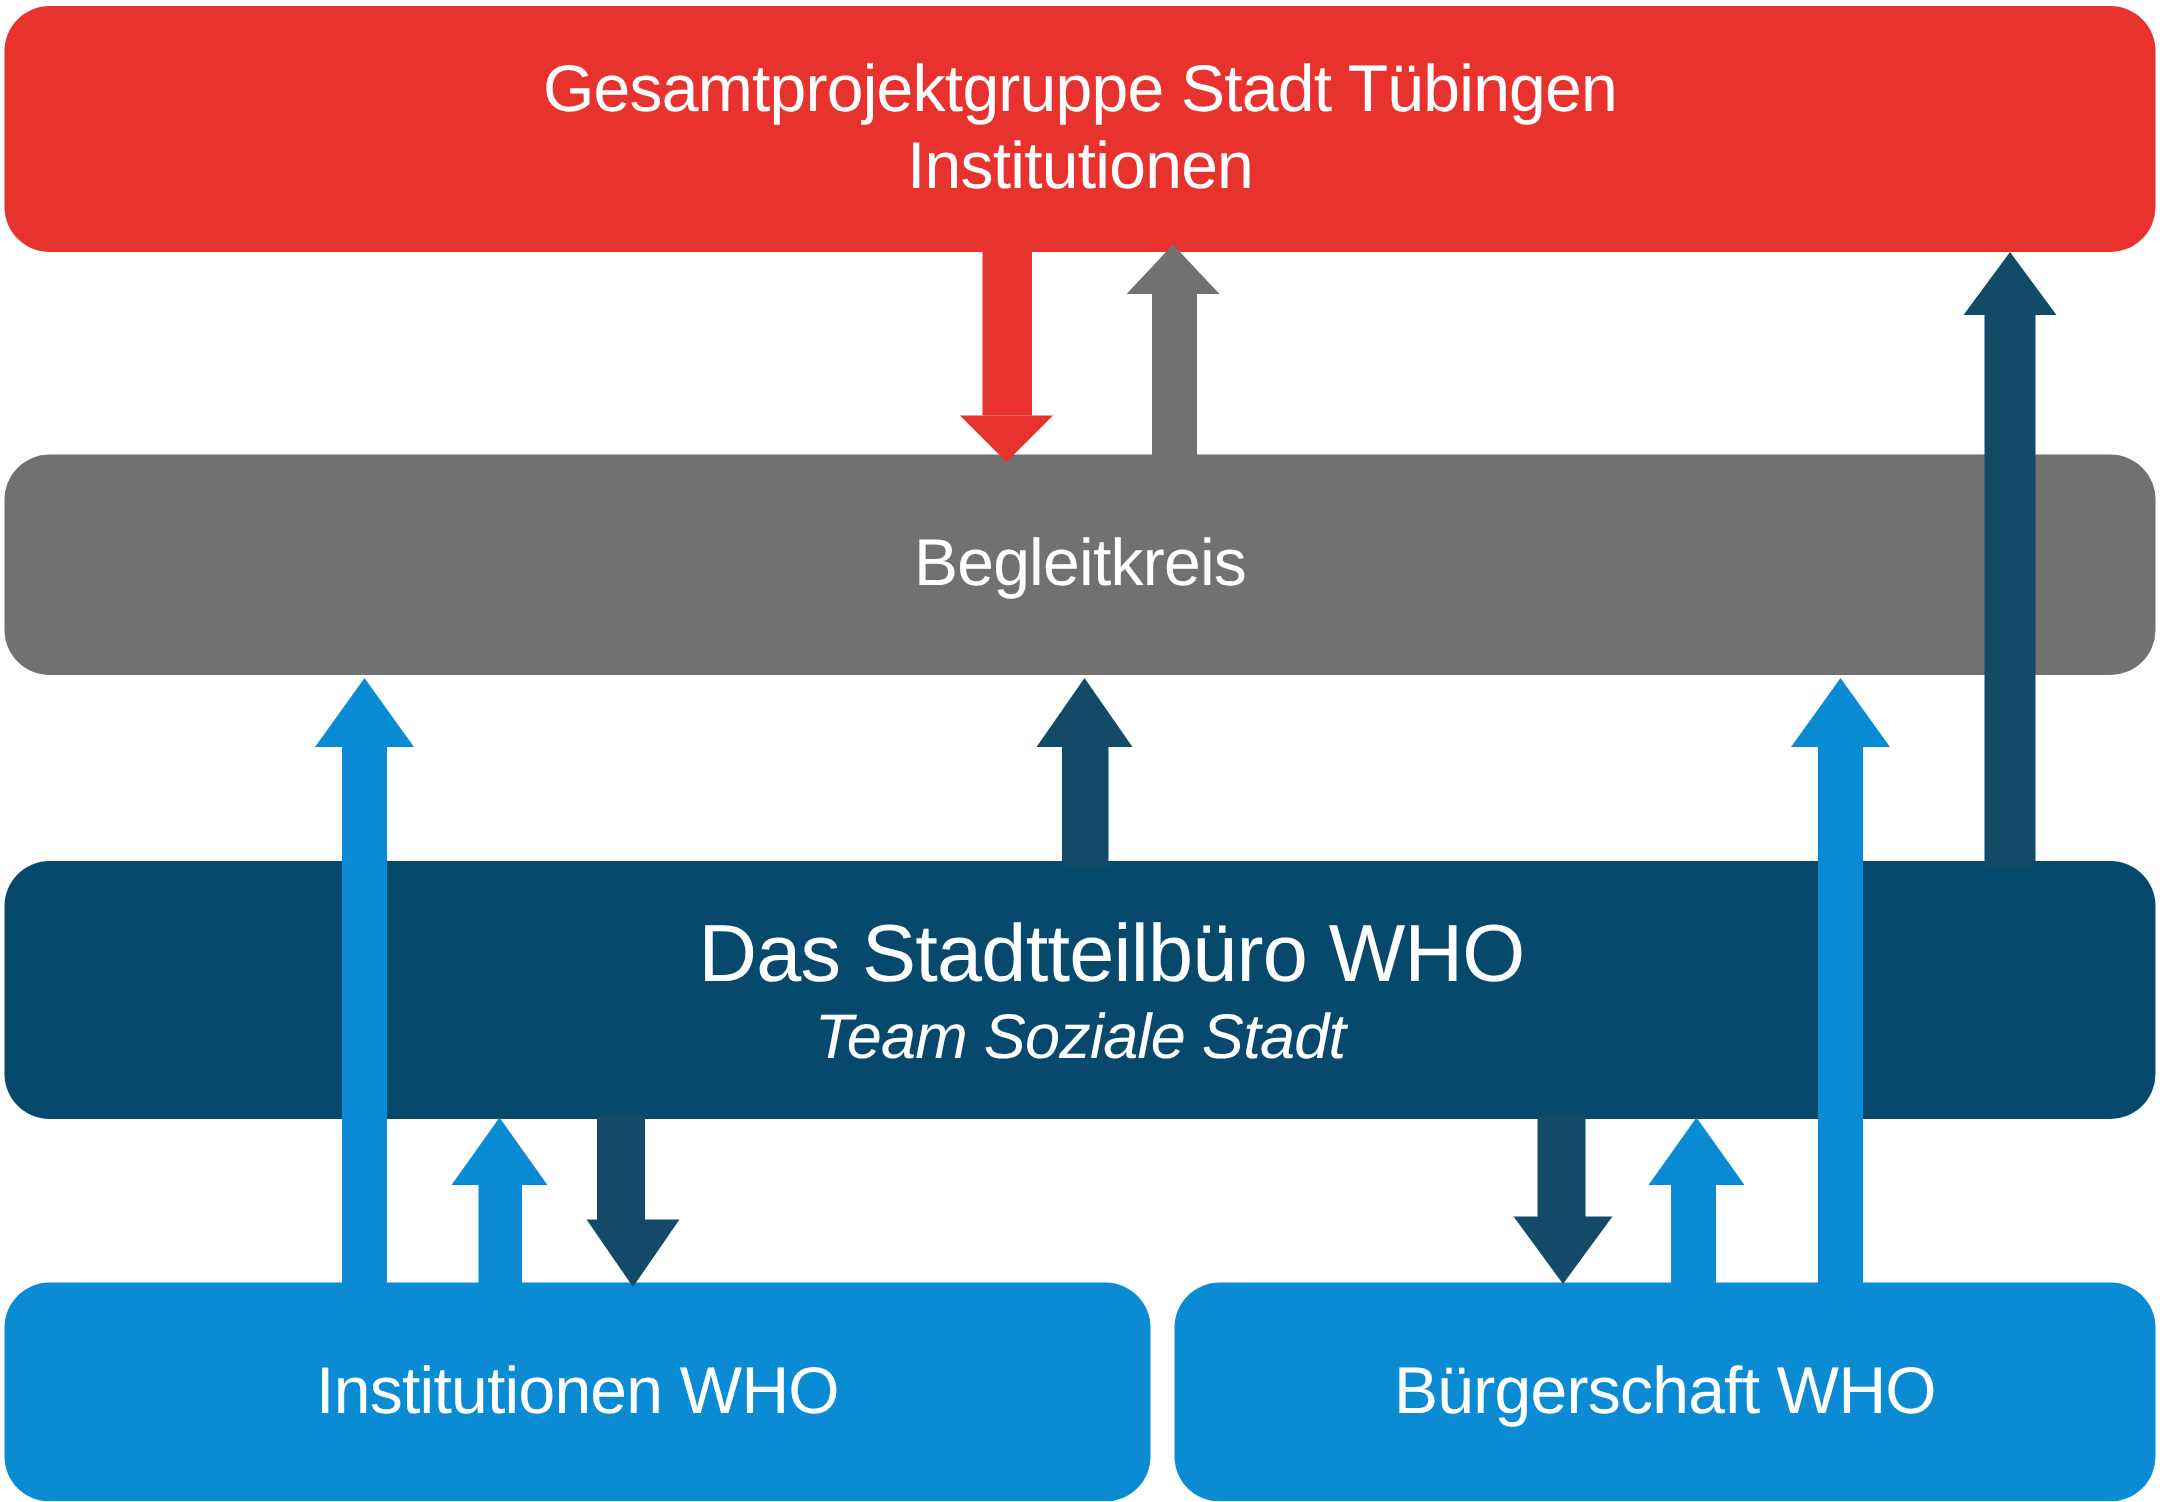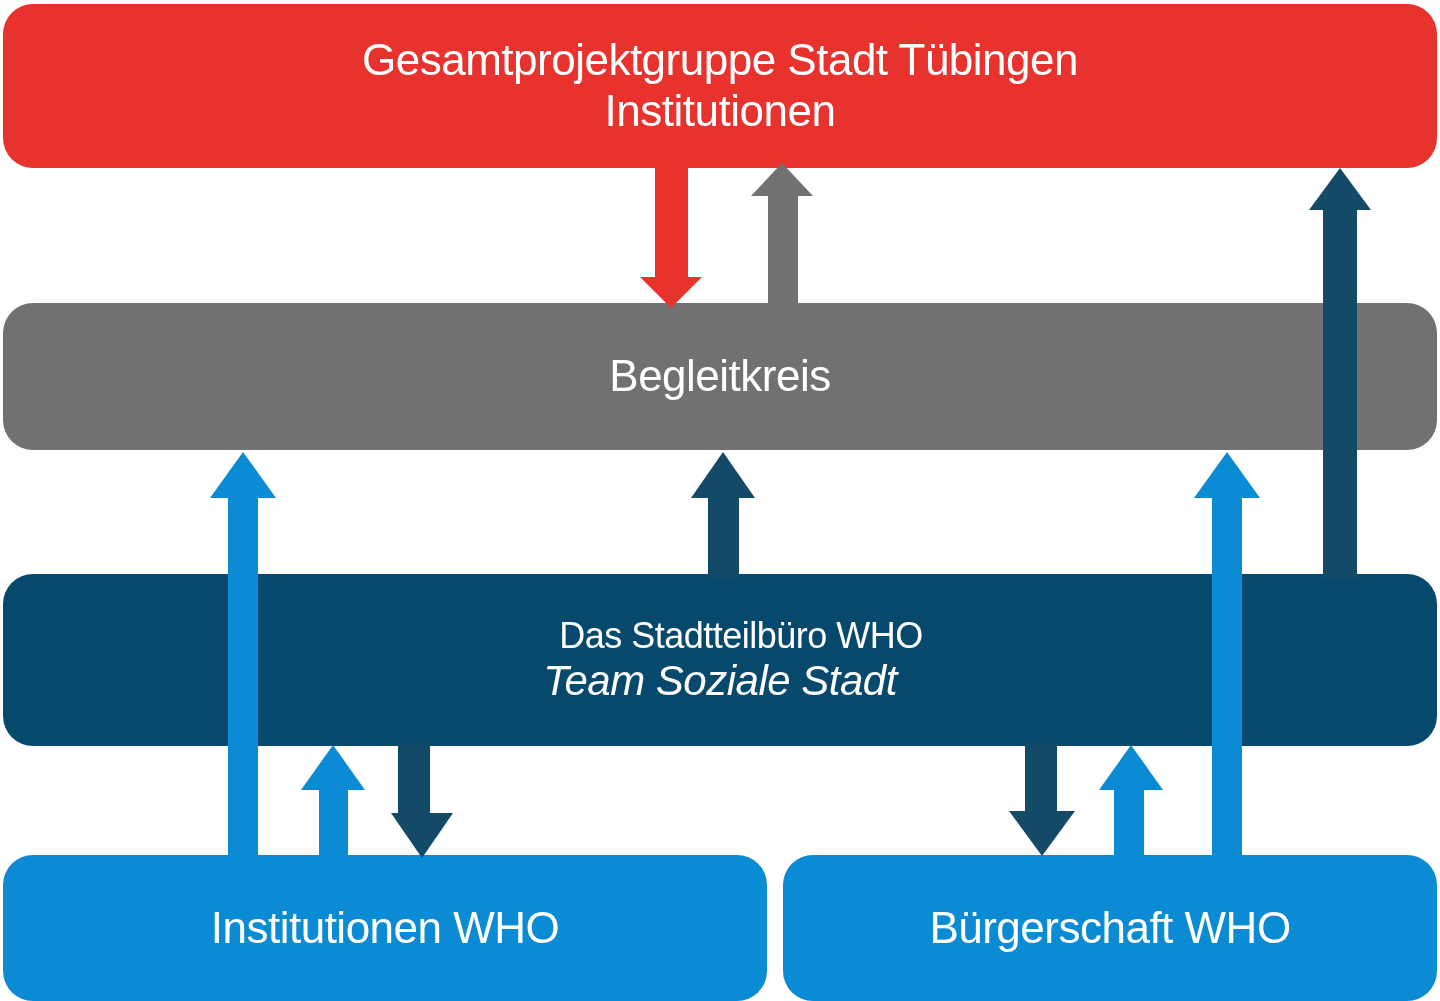--- a/index.html
+++ b/index.html
@@ -23,21 +23,21 @@
     justify-content: center;
     text-align: center;
     letter-spacing: -0.5px;
   }
   .box .title    { font-size: 44px; line-height: 1.15; }
   .box .subtitle { font-size: 44px; line-height: 1.15; }
 
   #box-top        { left: 3px;   top: 4px;   width: 1434px; height: 164px; background: var(--red); }
   #box-middle     { left: 3px;   top: 303px; width: 1434px; height: 147px; background: var(--gray); }
   #box-office     { left: 3px;   top: 574px; width: 1434px; height: 172px; background: var(--navy); }
-  #box-office .title    { font-size: 36px; margin-left: 42px; }
+  #box-office .title    { font-size: 54px; margin-left: 42px; }
   #box-office .subtitle { font-size: 42px; font-style: italic; }
   #box-bottom-left  { left: 3px;   top: 855px; width: 764px; height: 146px; background: var(--lightblue); }
   #box-bottom-right { left: 783px; top: 855px; width: 654px; height: 146px; background: var(--lightblue); }
 
   
   .shaft { position: absolute; }
   .head  { position: absolute; width: 0; height: 0; }
 
   
   #a-red-shaft { left: 655px; top: 165px; width: 33px; height: 112px; background: var(--red); }

